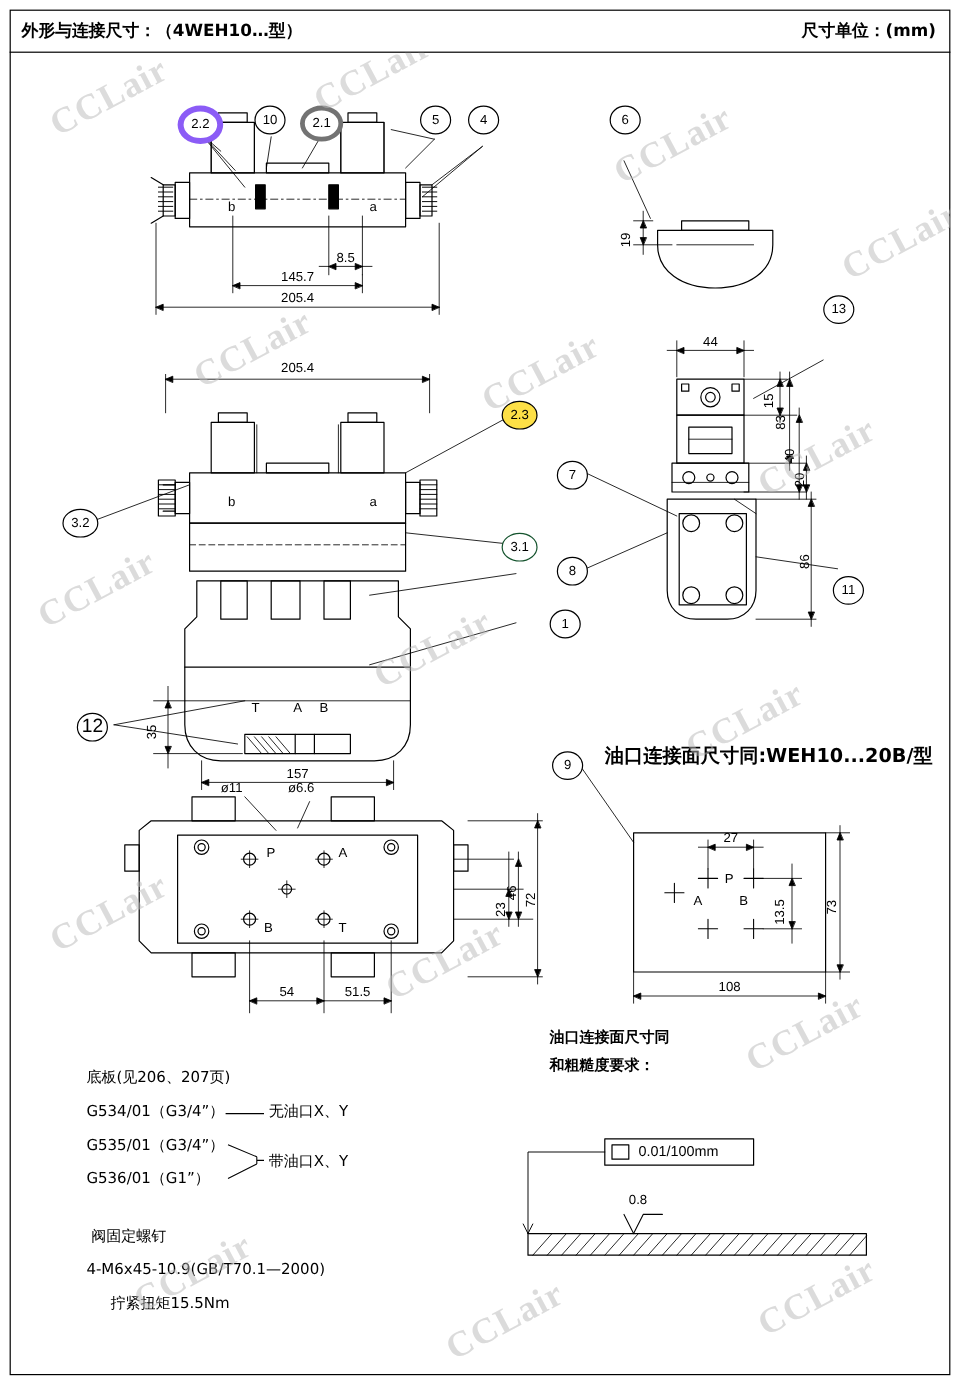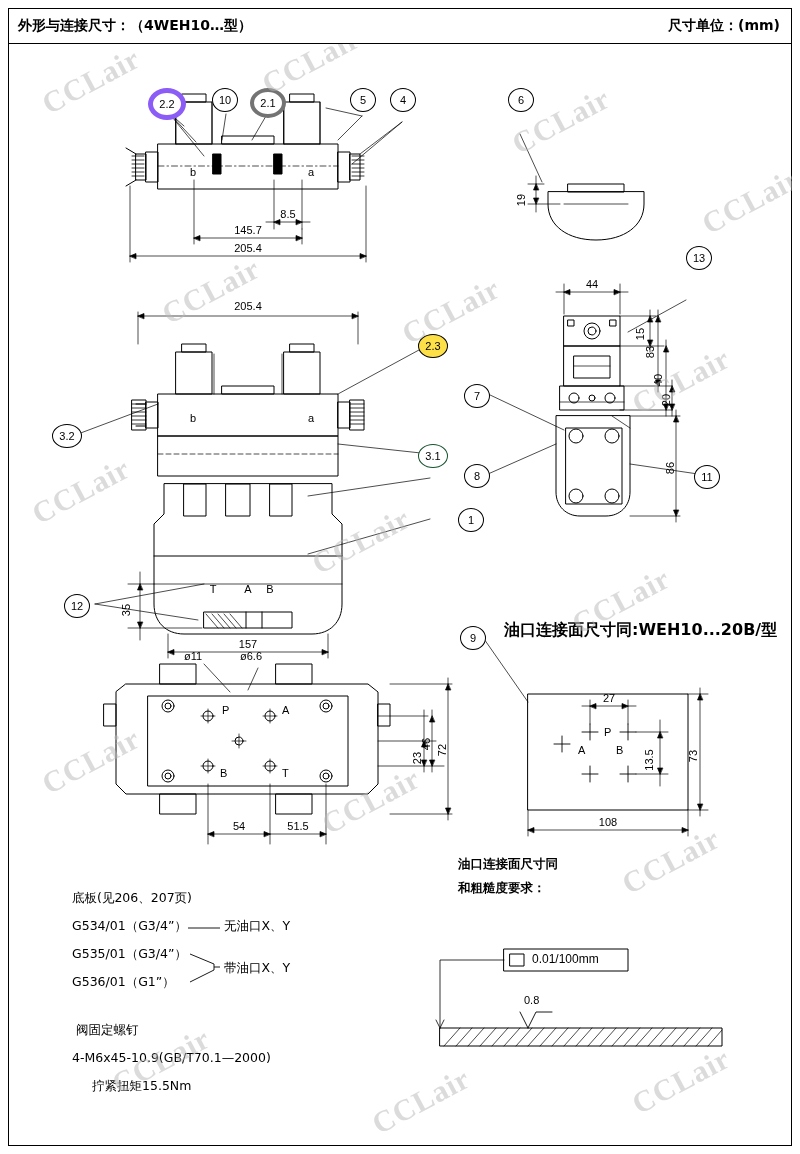--- a/index.html
+++ b/index.html
@@ -397,22 +397,22 @@
     <div style="position:absolute;left:342px;top:44px;width:24px;height:22px;border:1px solid #000;border-radius:50%;text-align:center;line-height:22px;font-size:11px;background:#fff;">5</div>
     <div style="position:absolute;left:382px;top:44px;width:24px;height:22px;border:1px solid #000;border-radius:50%;text-align:center;line-height:22px;font-size:11px;background:#fff;">4</div>
     <div style="position:absolute;left:500px;top:44px;width:24px;height:22px;border:1px solid #000;border-radius:50%;text-align:center;line-height:22px;font-size:11px;background:#fff;">6</div>
     <div style="position:absolute;left:678px;top:202px;width:24px;height:22px;border:1px solid #000;border-radius:50%;text-align:center;line-height:22px;font-size:11px;background:#fff;">13</div>
     <div style="position:absolute;left:410px;top:290px;width:28px;height:22px;border:1px solid #000;border-radius:50%;text-align:center;line-height:22px;font-size:11px;background:#fde047;">2.3</div>
     <div style="position:absolute;left:456px;top:340px;width:24px;height:22px;border:1px solid #000;border-radius:50%;text-align:center;line-height:22px;font-size:11px;background:#fff;">7</div>
     <div style="position:absolute;left:44px;top:380px;width:28px;height:22px;border:1px solid #000;border-radius:50%;text-align:center;line-height:22px;font-size:11px;background:#fff;">3.2</div>
     <div style="position:absolute;left:410px;top:400px;width:28px;height:22px;border:1px solid #14532d;border-radius:50%;text-align:center;line-height:22px;font-size:11px;background:#fff;">3.1</div>
     <div style="position:absolute;left:456px;top:420px;width:24px;height:22px;border:1px solid #000;border-radius:50%;text-align:center;line-height:22px;font-size:11px;background:#fff;">8</div>
     <div style="position:absolute;left:450px;top:464px;width:24px;height:22px;border:1px solid #000;border-radius:50%;text-align:center;line-height:22px;font-size:11px;background:#fff;">1</div>
-    <div style="position:absolute;left:686px;top:421px;width:24px;height:22px;border:1px solid #000;border-radius:50%;text-align:center;line-height:22px;font-size:11px;background:#fff;">11</div>
-    <div style="position:absolute;left:56px;top:550px;width:24px;height:22px;border:1px solid #000;border-radius:50%;text-align:center;line-height:22px;font-size:11px;background:#fff;">12</div>
+    <div style="position:absolute;left:686px;top:436px;width:24px;height:22px;border:1px solid #000;border-radius:50%;text-align:center;line-height:22px;font-size:11px;background:#fff;">11</div>
+    <div style="position:absolute;left:56px;top:550px;width:24px;height:22px;border:1px solid #000;border-radius:50%;text-align:center;line-height:22px;font-size:16px;background:#fff;">12</div>
     <div style="position:absolute;left:452px;top:582px;width:24px;height:22px;border:1px solid #000;border-radius:50%;text-align:center;line-height:22px;font-size:11px;background:#fff;">9</div>
 
     <div class="note" style="left:496px;top:576px;font-weight:bold;font-size:16px;">油口连接面尺寸同:WEH10...20B/型</div>
 
     <div class="note" style="left:450px;top:812px;font-weight:bold;">油口连接面尺寸同</div>
     <div class="note" style="left:450px;top:836px;font-weight:bold;">和粗糙度要求：</div>
     <div class="note txt" style="left:524px;top:908px;font-family:'Liberation Sans',sans-serif;font-size:12px;">0.01/100mm</div>
     <div class="note txt" style="left:516px;top:950px;font-family:'Liberation Sans',sans-serif;font-size:11px;">0.8</div>
 
     <div class="note" style="left:64px;top:846px;">底板(见206、207页)</div>

